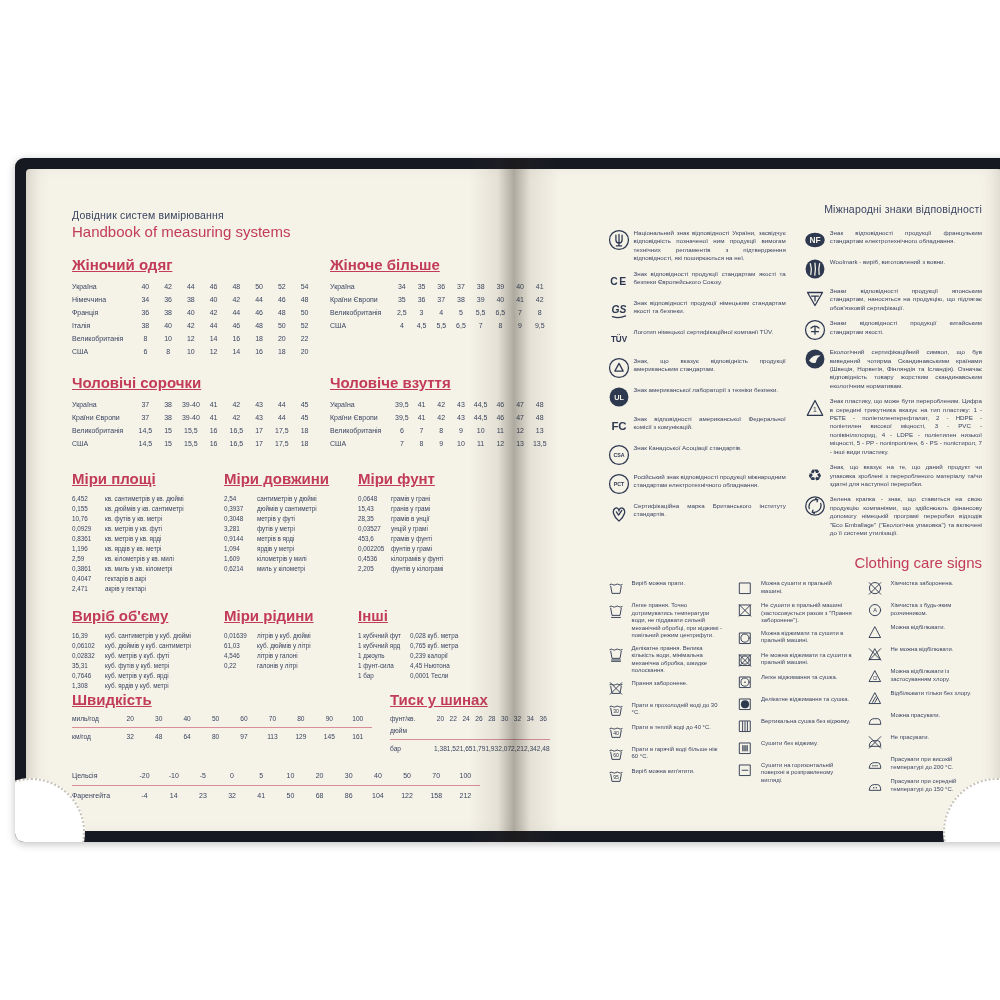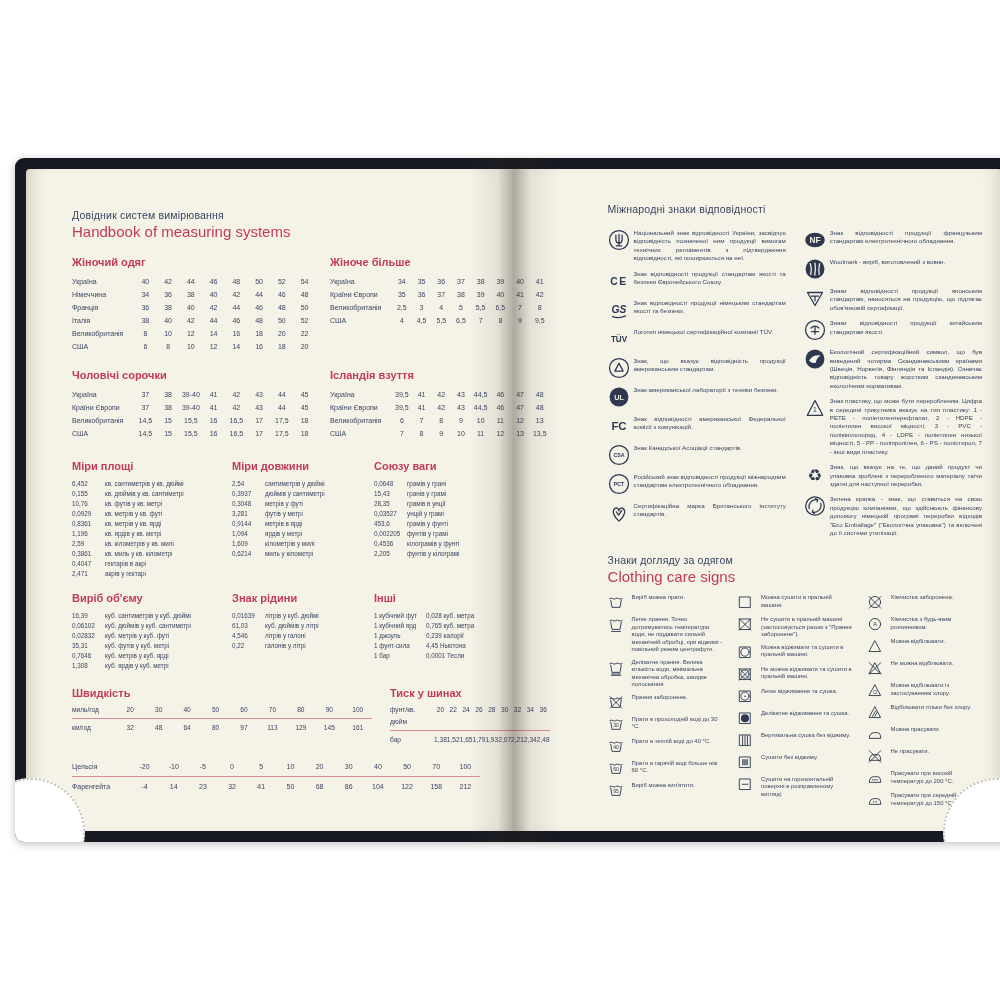--- a/index.html
+++ b/index.html
@@ -14,36 +14,36 @@
   .page-right{padding:34px 20px 0 46px;box-shadow:inset -14px 0 22px -16px rgba(60,50,30,.3);}
   .gutter{position:absolute;left:50%;top:0;bottom:0;width:90px;margin-left:-45px;pointer-events:none;
     background:linear-gradient(90deg,rgba(0,0,0,0) 0%,rgba(80,70,45,.10) 32%,rgba(35,30,18,.34) 50%,rgba(80,70,45,.10) 68%,rgba(0,0,0,0) 100%);}
   .corner{position:absolute;width:104px;height:104px;background:#fff;border-radius:50%;border:2px dotted #c8c4ba;}
   .corner-left{left:-38px;bottom:-44px;}
   .corner-right{right:-38px;bottom:-44px;}
 
   h1.ttl{font-size:10.5px;font-weight:normal;margin:0;letter-spacing:.2px;}
   h2.sub{font-size:15px;font-weight:normal;margin:2px 0 0 0;}
   .red{color:#c23b57;}
-  .right-al{text-align:left;}
+  .right-al{text-align:right;}
 
   
   .sizes-grid{display:grid;grid-template-columns:244px 1fr;column-gap:14px;row-gap:16px;margin-top:16px;}
-  .t-title{font-size:11px;font-weight:bold;margin:0 0 7px 0;}
+  .t-title{font-size:15px;font-weight:bold;margin:0 0 7px 0;text-decoration:underline;}
   .s-row{display:flex;align-items:baseline;line-height:13px;font-size:7px;}
   .s-label{width:62px;flex:none;}
   .s-vals{flex:1;display:grid;grid-auto-flow:column;grid-auto-columns:1fr;}
   .s-v{text-align:center;}
-  .measures-grid{display:grid;grid-template-columns:142px 124px 1fr;column-gap:18px;margin-top:20px;}
+  .measures-grid{display:grid;grid-template-columns:142px 124px 1fr;column-gap:10px;margin-top:20px;}
   .measures-grid.second{margin-top:13px;}
   .m-item{display:flex;font-size:6.3px;line-height:10px;}
   .m-item .v{width:33px;flex:none;}
   .m-item .l{flex:1;}
   .m-col.wide .v{width:52px;}
-  .band{display:grid;grid-template-columns:300px 1fr;column-gap:18px;margin-top:16px;}
+  .band{display:grid;grid-template-columns:300px 1fr;column-gap:18px;}
   .numtab .t-title{margin-bottom:4px;}
   .n-row{display:flex;align-items:baseline;font-size:6.6px;line-height:12px;padding:1px 0;}
   .n-row.u{border-bottom:1px solid rgba(194,59,87,.55);padding-bottom:2px;margin-bottom:2px;}
   .n-label{flex:none;}
   .band .n-label{width:44px;}
   .temp .n-label{width:58px;}
   .n-vals{flex:1;display:grid;grid-auto-flow:column;grid-auto-columns:1fr;}
   .n-v{text-align:center;}
   .temp{margin-top:12px;width:408px;}
   .temp .n-row{font-size:7px;line-height:14px;}
@@ -256,21 +256,21 @@
                   <span class="s-v">15,5</span>
                   <span class="s-v">16</span>
                   <span class="s-v">16,5</span>
                   <span class="s-v">17</span>
                   <span class="s-v">17,5</span>
                   <span class="s-v">18</span>
                 </span>
               </div>
             </div>
             <div class="size-table">
-              <h3 class="t-title red">Ісландія взуття</h3>
+              <h3 class="t-title red">Чоловіче взуття</h3>
               <div class="s-row">
                 <span class="s-label">Україна</span>
                 <span class="s-vals">
                   <span class="s-v">39,5</span>
                   <span class="s-v">41</span>
                   <span class="s-v">42</span>
                   <span class="s-v">43</span>
                   <span class="s-v">44,5</span>
                   <span class="s-v">46</span>
                   <span class="s-v">47</span>
@@ -391,21 +391,21 @@
               <div class="m-item">
                 <span class="v">1,609</span>
                 <span class="l">кілометрів у милі</span>
               </div>
               <div class="m-item">
                 <span class="v">0,6214</span>
                 <span class="l">миль у кілометрі</span>
               </div>
             </div>
             <div class="m-col">
-              <h3 class="t-title red">Союзу ваги</h3>
+              <h3 class="t-title red">Міри фунт</h3>
               <div class="m-item">
                 <span class="v">0,0648</span>
                 <span class="l">грамів у грані</span>
               </div>
               <div class="m-item">
                 <span class="v">15,43</span>
                 <span class="l">гранів у грамі</span>
               </div>
               <div class="m-item">
                 <span class="v">28,35</span>
@@ -455,21 +455,21 @@
               <div class="m-item">
                 <span class="v">0,7646</span>
                 <span class="l">куб. метрів у куб. ярді</span>
               </div>
               <div class="m-item">
                 <span class="v">1,308</span>
                 <span class="l">куб. ярдів у куб. метрі</span>
               </div>
             </div>
             <div class="m-col">
-              <h3 class="t-title red">Знак рідини</h3>
+              <h3 class="t-title red">Міри рідини</h3>
               <div class="m-item">
                 <span class="v">0,01639</span>
                 <span class="l">літрів у куб. дюймі</span>
               </div>
               <div class="m-item">
                 <span class="v">61,03</span>
                 <span class="l">куб. дюймів у літрі</span>
               </div>
               <div class="m-item">
                 <span class="v">4,546</span>
@@ -805,21 +805,20 @@
                       <path d="M4.8 12.4 A6.4 6.4 0 0 1 12.4 4.4 M15.2 7.6 A6.4 6.4 0 0 1 7.6 15.6"></path>
                       <path d="M12.4 4.4 L10.6 3.3 M12.4 4.4 L11.9 6.3 M7.6 15.6 L9.4 16.7 M7.6 15.6 L8.1 13.7"></path>
                     </g>
                   </svg>
                 </span>
                 <span class="tx">Зелена крапка - знак, що ставиться на свою продукцію компаніями, що здійснюють фінансову допомогу німецькій програмі переробки відходів "Eco Emballage" ("Екологічна упаковка") та включені до її системи утилізації.</span>
               </div>
             </div>
           </div>
         <div class="care-head">
-          <h1 class="ttl right-al">Знаки догляду за одягом</h1>
           <h2 class="sub red right-al">Clothing care signs</h2>
         </div>
         <div class="care-grid" id="care">
             <div class="care-col">
               <div class="care-item">
                 <span class="ic">
                   <svg viewBox="0 0 20 21" xmlns="http://www.w3.org/2000/svg">
                     <g fill="none" stroke="#2e3950" stroke-width="1.15" stroke-linecap="round" stroke-linejoin="round">
                       <path d="M2.3 5.6 Q4 4.2 5.9 5.6 Q7.8 7 9.7 5.6 Q11.6 4.2 13.5 5.6 Q15.4 7 17.7 5.6"></path>
                       <path d="M3.4 7.6 L5 16.6 H15 L16.6 7.6"></path>

